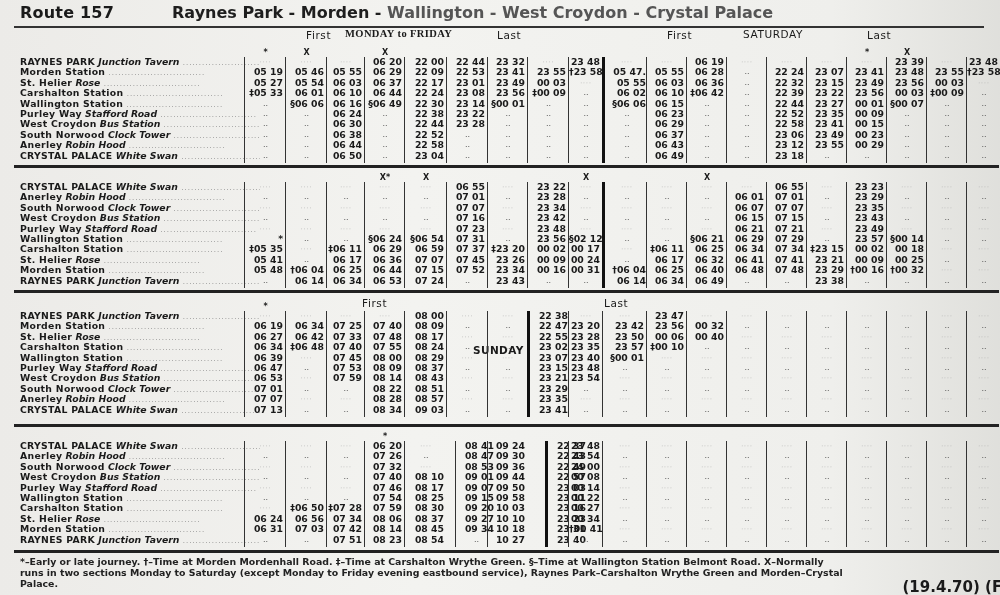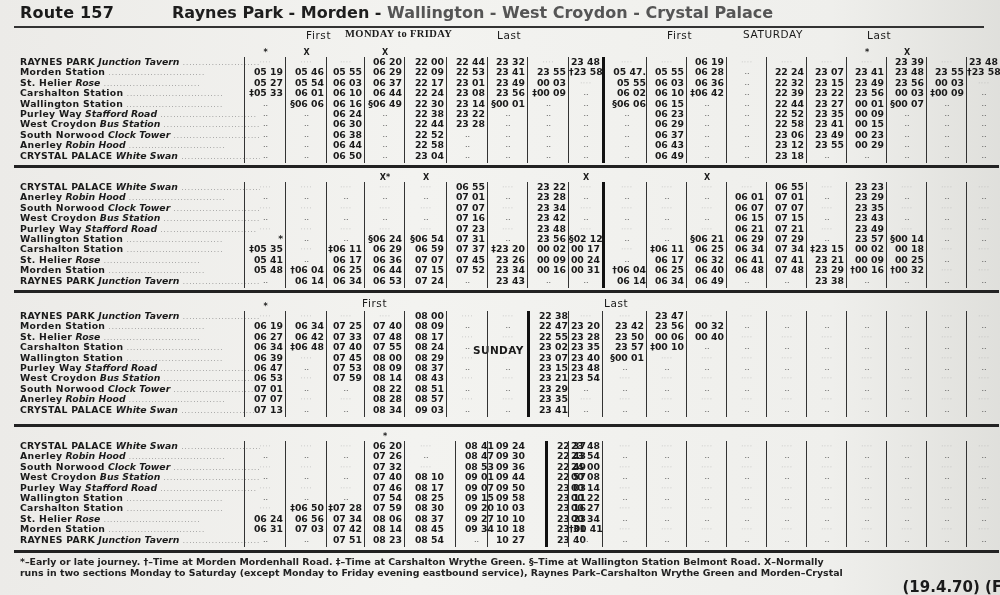--- a/index.html
+++ b/index.html
@@ -1030,17 +1030,18 @@
           <div class="cell ff">····</div>
           <div class="cell dd">..</div>
         </div>
       </div>
       <div class="bottomrule" style="left: 14px; top: 550px;"></div>
     </div>
 
   <div class="foot">
     <div>*–Early or late journey.   †–Time at Morden Mordenhall Road.   ‡–Time at Carshalton Wrythe Green.   §–Time at Wallington Station Belmont Road.   X–Normally</div>
     <div>runs in two sections Monday to Saturday (except Monday to Friday evening eastbound service), Raynes Park–Carshalton Wrythe Green and  Morden–Crystal</div>
+    <div>Palace.</div>
   </div>
   <div class="foot-right">
     <span>(19.4.70)   (F)</span><span class="logo"></span>
   </div>
 </div>
 
 </body></html>

